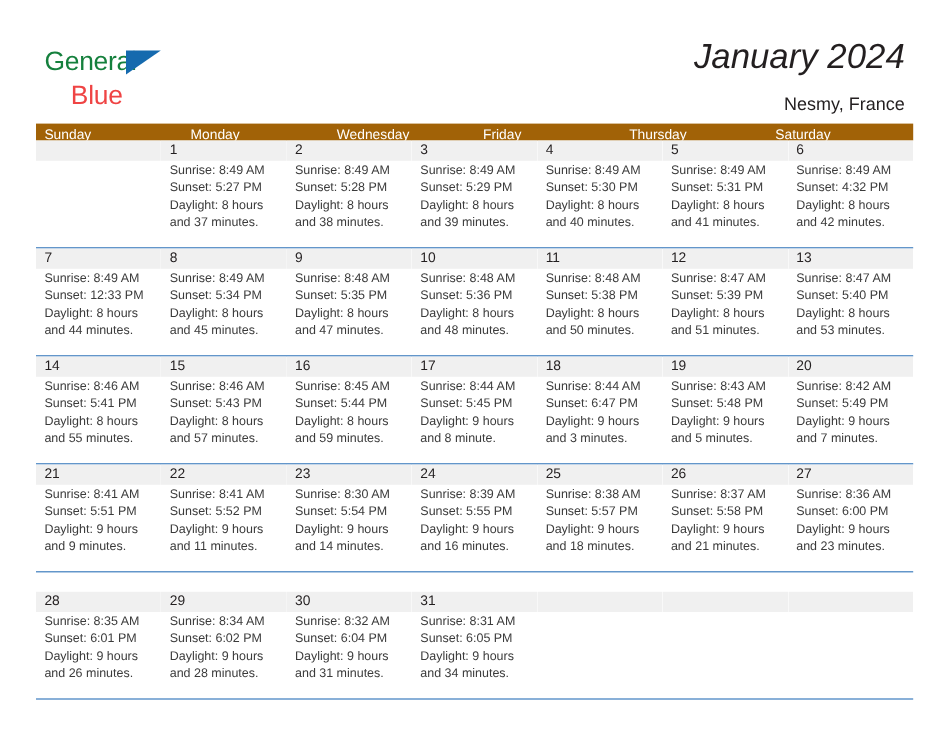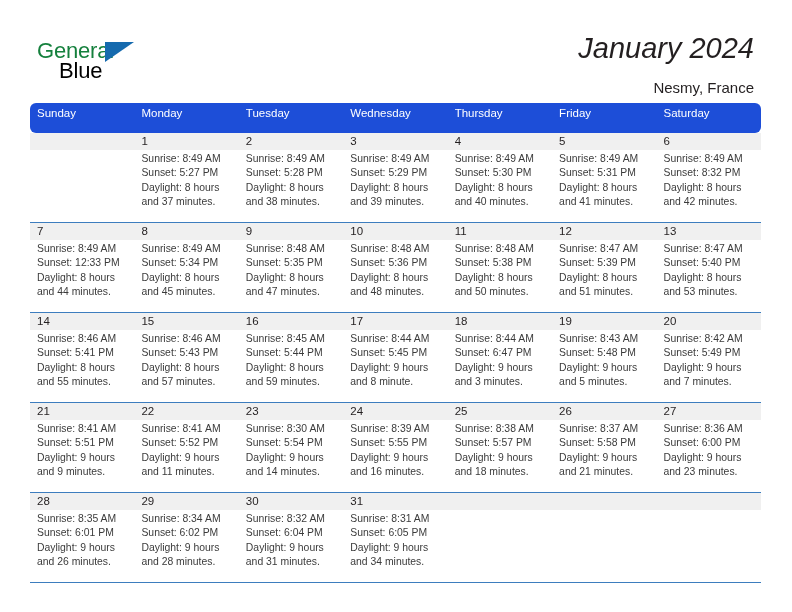--- a/index.html
+++ b/index.html
@@ -41,24 +41,24 @@
     left: 0;
     top: 0;
     font-size: 22px;
     letter-spacing: -0.2px;
     color: #15803d;
     font-family: "Liberation Sans", sans-serif;
   }
   .logo-blue {
     position: absolute;
     left: 22px;
-    top: 20px;
+    top: 29px;
     font-size: 22px;
     letter-spacing: -0.2px;
-    color: #000000;
+    color: #ef4444;
     font-family: "Liberation Sans", sans-serif;
   }
   .logo-tri {
     position: absolute;
     left: 68px;
     top: 4px;
     width: 0;
     height: 0;
     border-left: 29px solid #156aae;
     border-bottom: 20px solid transparent;
@@ -90,42 +90,41 @@
   
   .calendar {
     position: absolute;
     left: 30px;
     top: 103px;
     width: 731px;
   }
   .cal-head {
     display: flex;
     width: 100%;
-    background: #1d4ed8;
-    height: 30px;
-    border-radius: 6px;
+    background: #a16207;
+    height: 14px;
   }
   .cal-head .dow {
     flex: 1 1 0;
     box-sizing: border-box;
     padding-left: 7px;
     font-size: 11.5px;
     color: #ffffff;
     line-height: 21px;
     white-space: nowrap;
     overflow: hidden;
   }
 
   .week {
     display: flex;
     width: 100%;
     border-bottom: 1.6px solid #3d7dbe;
     box-sizing: border-box;
   }
-  .week.last { border-bottom: 1.6px solid #3d7dbe; }
+  .week.last { border-bottom: 1.6px solid #3d7dbe; margin-top: 16px; }
 
   .cell {
     flex: 1 1 0;
     box-sizing: border-box;
     height: 89px;
     position: relative;
     overflow: hidden;
   }
   .cell .daynum {
     height: 17px;
@@ -165,24 +164,23 @@
       <div class="cal-title">January 2024</div>
       <div class="cal-subtitle">Nesmy, France</div>
     </div>
 
   </div>
 
   <div class="calendar">
     <div class="cal-head">
         <div class="dow">Sunday</div>
         <div class="dow">Monday</div>
-        <div class="dow">Tuesday</div>
         <div class="dow">Wednesday</div>
+        <div class="dow">Friday</div>
         <div class="dow">Thursday</div>
-        <div class="dow">Friday</div>
         <div class="dow">Saturday</div>
       </div>
     <div class="cal-body">
         <div class="week">
           <div class="cell empty">
             <div class="daynum"></div>
             <div class="lines"></div>
           </div>
           <div class="cell">
             <div class="daynum">1</div>
@@ -226,21 +224,21 @@
               <div>Sunrise: 8:49 AM</div>
               <div>Sunset: 5:31 PM</div>
               <div>Daylight: 8 hours</div>
               <div>and 41 minutes.</div>
             </div>
           </div>
           <div class="cell">
             <div class="daynum">6</div>
             <div class="lines">
               <div>Sunrise: 8:49 AM</div>
-              <div>Sunset: 8:32 PM</div>
+              <div>Sunset: 4:32 PM</div>
               <div>Daylight: 8 hours</div>
               <div>and 42 minutes.</div>
             </div>
           </div>
         </div>
         <div class="week">
           <div class="cell">
             <div class="daynum">7</div>
             <div class="lines">
               <div>Sunrise: 8:49 AM</div>

